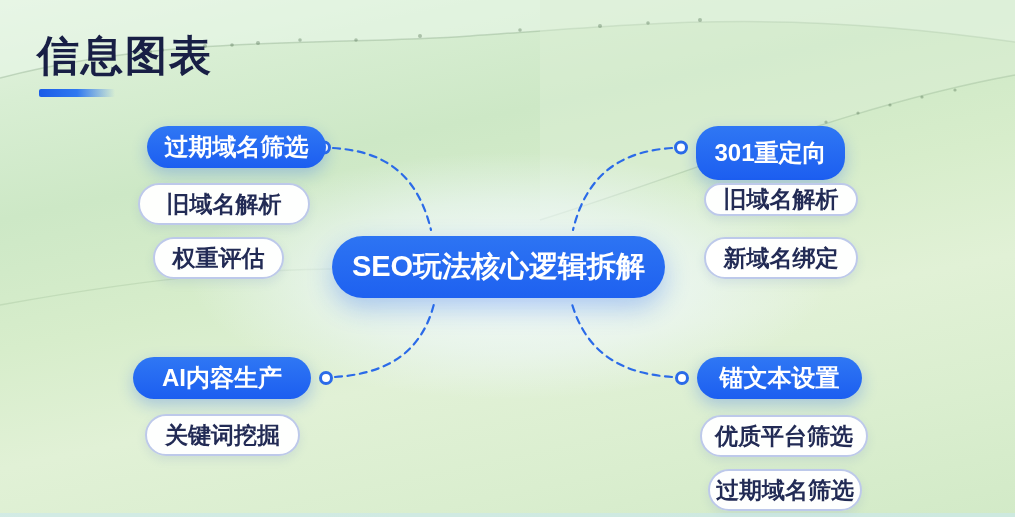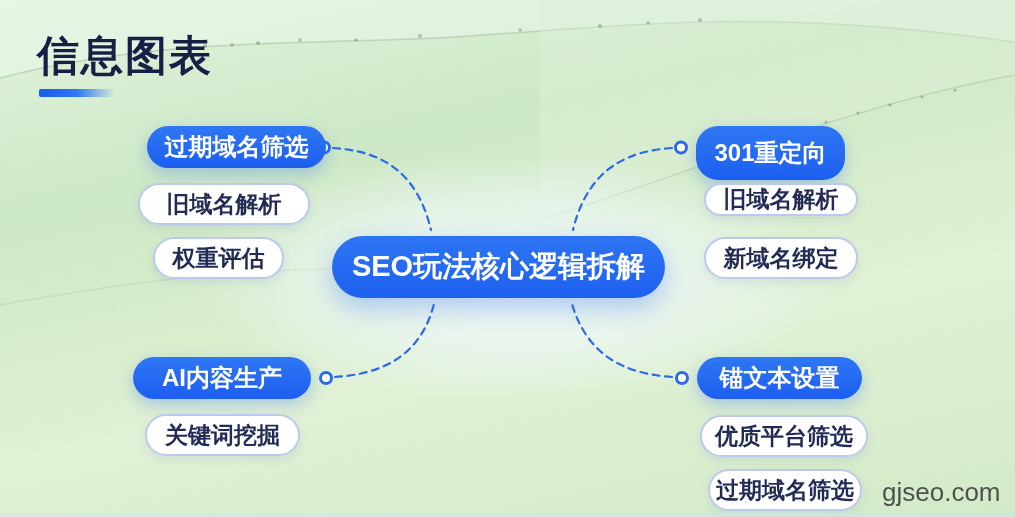--- a/index.html
+++ b/index.html
@@ -152,16 +152,15 @@
   <div class="pill pill-blue br-main">
     <span>锚文本设置</span>
   </div>
   <div class="pill pill-white br-c1">
     <span>优质平台筛选</span>
   </div>
   <div class="pill pill-white br-c2">
     <span>过期域名筛选</span>
   </div>
 
-  <div class="watermark">gjseo.com</div>
 
   <div class="bottom-strip"></div>
 </div>
 
 </body></html>

